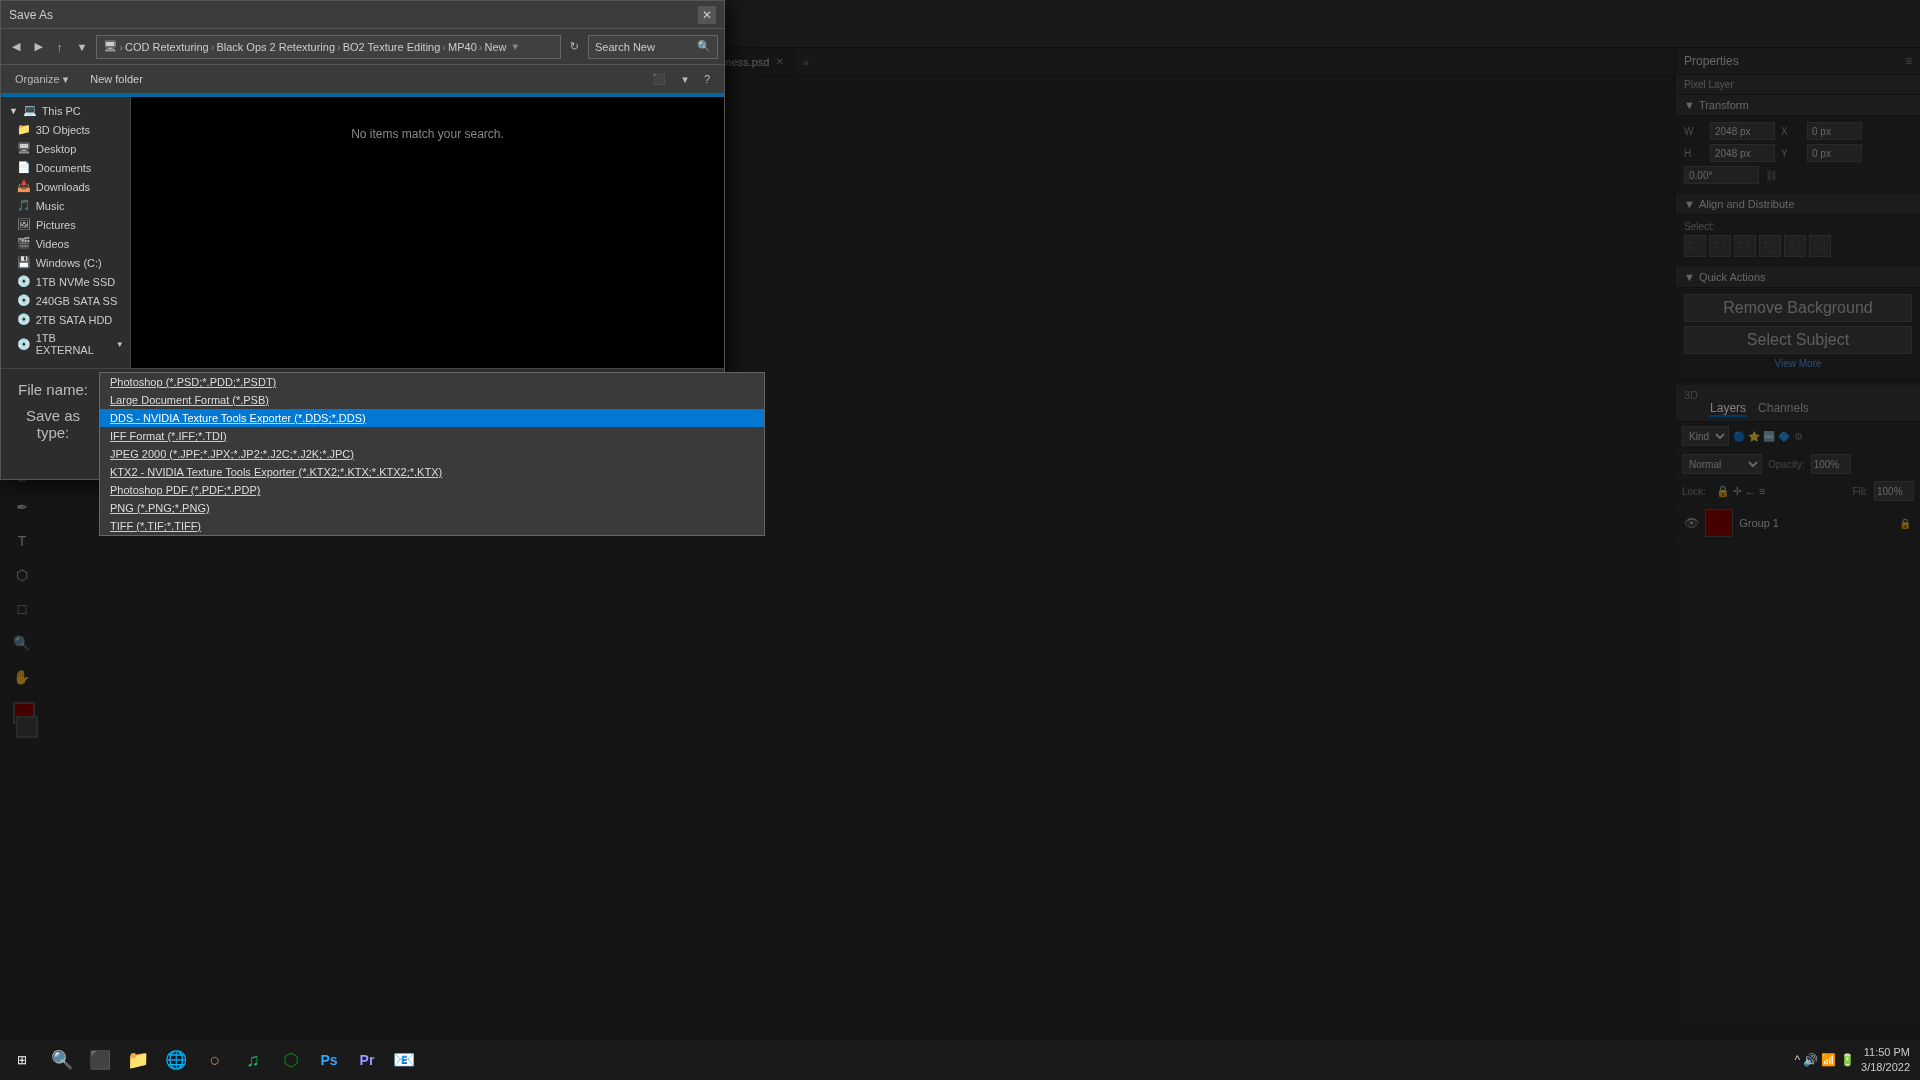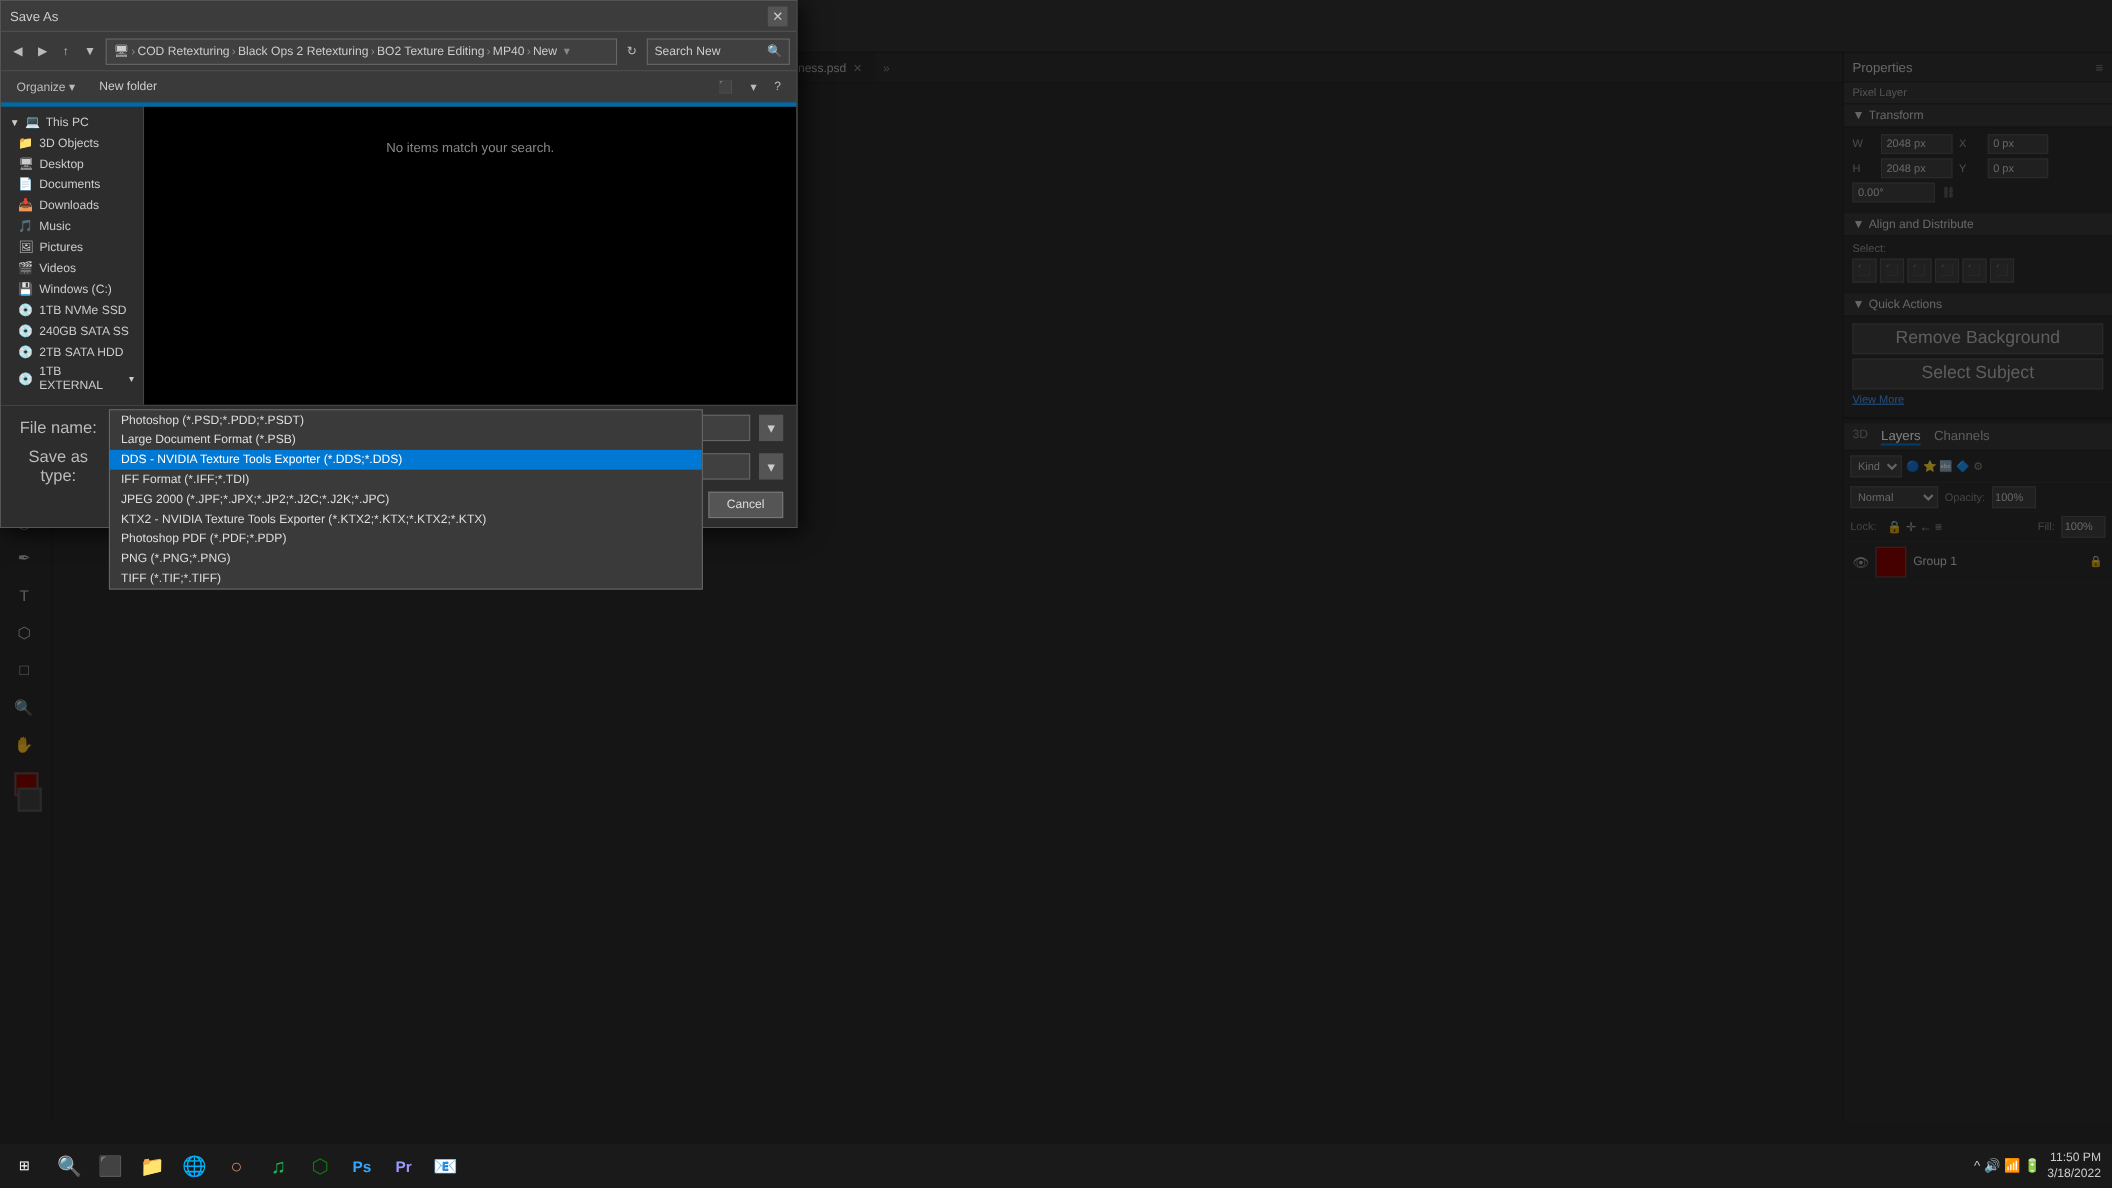--- a/index.html
+++ b/index.html
@@ -244,25 +244,26 @@
       color: #ddd;
       font-size: 11px;
       cursor: pointer;
     }
 
     
     .type-dropdown {
       position: absolute;
       top: 372px;
       left: 99px;
-      width: 540px;
+      width: 666px;
       background: #3a3a3a;
       border: 1px solid #666;
       z-index: 300;
       font-size: 11px;
+      text-decoration: underline;
     }
 
     .dropdown-item {
       padding: 3px 10px;
       color: #ddd;
       cursor: pointer;
     }
     .dropdown-item.selected {
       background: #0078d4;
       color: #fff;
@@ -406,20 +407,21 @@
       color: #ccc;
       border-bottom: 1px solid #222;
       display: flex;
       gap: 12px;
     }
 
     .layers-tab {
       cursor: pointer;
       color: #bbb;
       font-size: 12px;
+      margin-top: 12px;
     }
 
     .layers-tab.active {
       color: #fff;
       border-bottom: 2px solid #0078d4;
     }
 
     .layers-toolbar {
       padding: 4px 6px;
       display: flex;
@@ -687,21 +689,21 @@
     </div>
   </div>
 
   <div class="panel-header">
     <span>▼</span>
     <span>Quick Actions</span>
   </div>
   <div class="quick-actions-section">
     <button class="qa-btn">Remove Background</button>
     <button class="qa-btn">Select Subject</button>
-    <a style="font-size:10px;color:#4a9eff;text-align:left;display:block;cursor:pointer;text-decoration:underline;">View More</a>
+    <a style="font-size:10px;color:#4a9eff;text-align:center;display:block;cursor:pointer;">View More</a>
   </div>
 
   <div style="border-top:2px solid #222;margin:4px 0;"></div>
 
   <div class="layers-panel-header">
     <span style="font-size:11px;color:#888;cursor:pointer;">3D</span>
     <span class="layers-tab active">Layers</span>
     <span class="layers-tab">Channels</span>
   </div>
 

